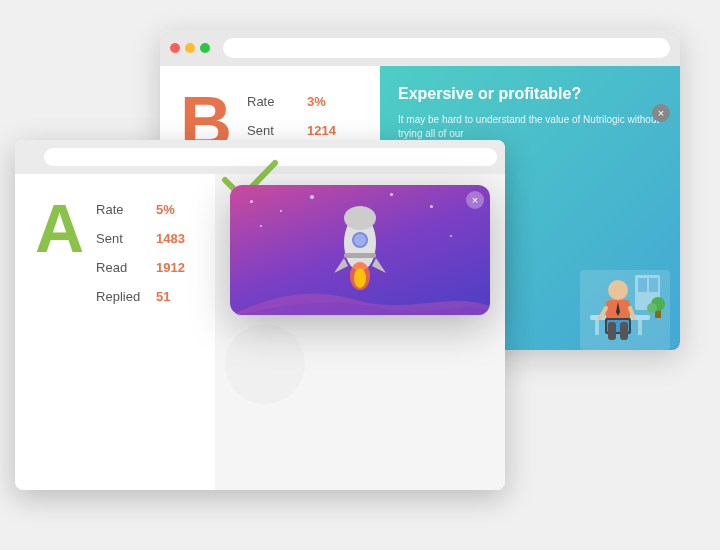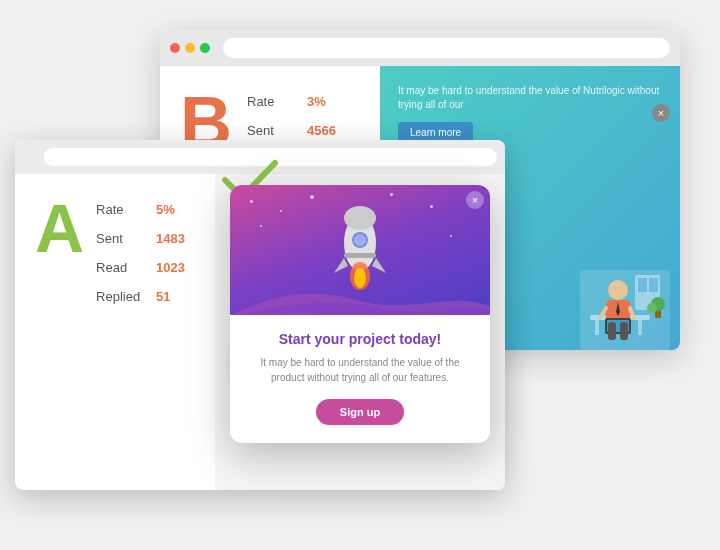--- a/index.html
+++ b/index.html
@@ -285,33 +285,34 @@
   <div class="content">
     <div class="left-panel">
       <div class="big-letter-b">B</div>
       <div class="stats-table">
         <div class="stat-row">
           <span class="stat-label">Rate</span>
           <span class="stat-value">3%</span>
         </div>
         <div class="stat-row">
           <span class="stat-label">Sent</span>
-          <span class="stat-value">4566</span>
+          <span class="stat-value">1214</span>
         </div>
         <div class="stat-row">
           <span class="stat-label">Read</span>
           <span class="stat-value">2196</span>
         </div>
         <div class="stat-row">
           <span class="stat-label">Replied</span>
           <span class="stat-value">130</span>
         </div>
       </div>
     </div>
     <div class="right-panel">
+      <div class="right-panel-title">Expersive or profitable?</div>
       <div class="right-panel-text">It may be hard to understand the value of Nutrilogic without trying all of our</div>
       <button class="right-panel-btn">Learn more</button>
       
       <div class="illustration-person">
         <svg viewBox="0 0 90 110" width="90" height="110">
 
           <rect x="0" y="30" width="90" height="80" rx="4" fill="rgba(255,255,255,0.15)"></rect>
 
           <rect x="55" y="35" width="25" height="35" rx="2" fill="rgba(255,255,255,0.4)"></rect>
           <rect x="58" y="38" width="9" height="14" fill="rgba(100,180,220,0.8)"></rect>
@@ -359,21 +360,21 @@
         <div class="stat-row">
           <span class="stat-label">Rate</span>
           <span class="stat-value">5%</span>
         </div>
         <div class="stat-row">
           <span class="stat-label">Sent</span>
           <span class="stat-value">1483</span>
         </div>
         <div class="stat-row">
           <span class="stat-label">Read</span>
-          <span class="stat-value">1023</span>
+          <span class="stat-value">1912</span>
         </div>
         <div class="stat-row">
           <span class="stat-label">Replied</span>
           <span class="stat-value">51</span>
         </div>
       </div>
     </div>
     <div class="right-panel">
 
       <div class="deco-circle" style="width:60px;height:60px;top:20px;left:20px;"></div>
@@ -422,18 +423,13 @@
         <ellipse cx="40" cy="78" rx="10" ry="14" fill="#ff6b35" opacity="0.8"></ellipse>
 
         <ellipse cx="40" cy="80" rx="6" ry="10" fill="#ffcc00" opacity="0.9"></ellipse>
 
         <rect x="24" y="55" width="32" height="5" rx="2" fill="#aaaaaa"></rect>
       </svg>
     </div>
 
     <div class="modal-close">×</div>
   </div>
-  <div class="modal-body">
-    <div class="modal-title">Start your project today!</div>
-    <div class="modal-text">It may be hard to understand the value of the product without trying all of our features.</div>
-    <button class="modal-btn">Sign up</button>
-  </div>
 </div>
 
 </body></html>

